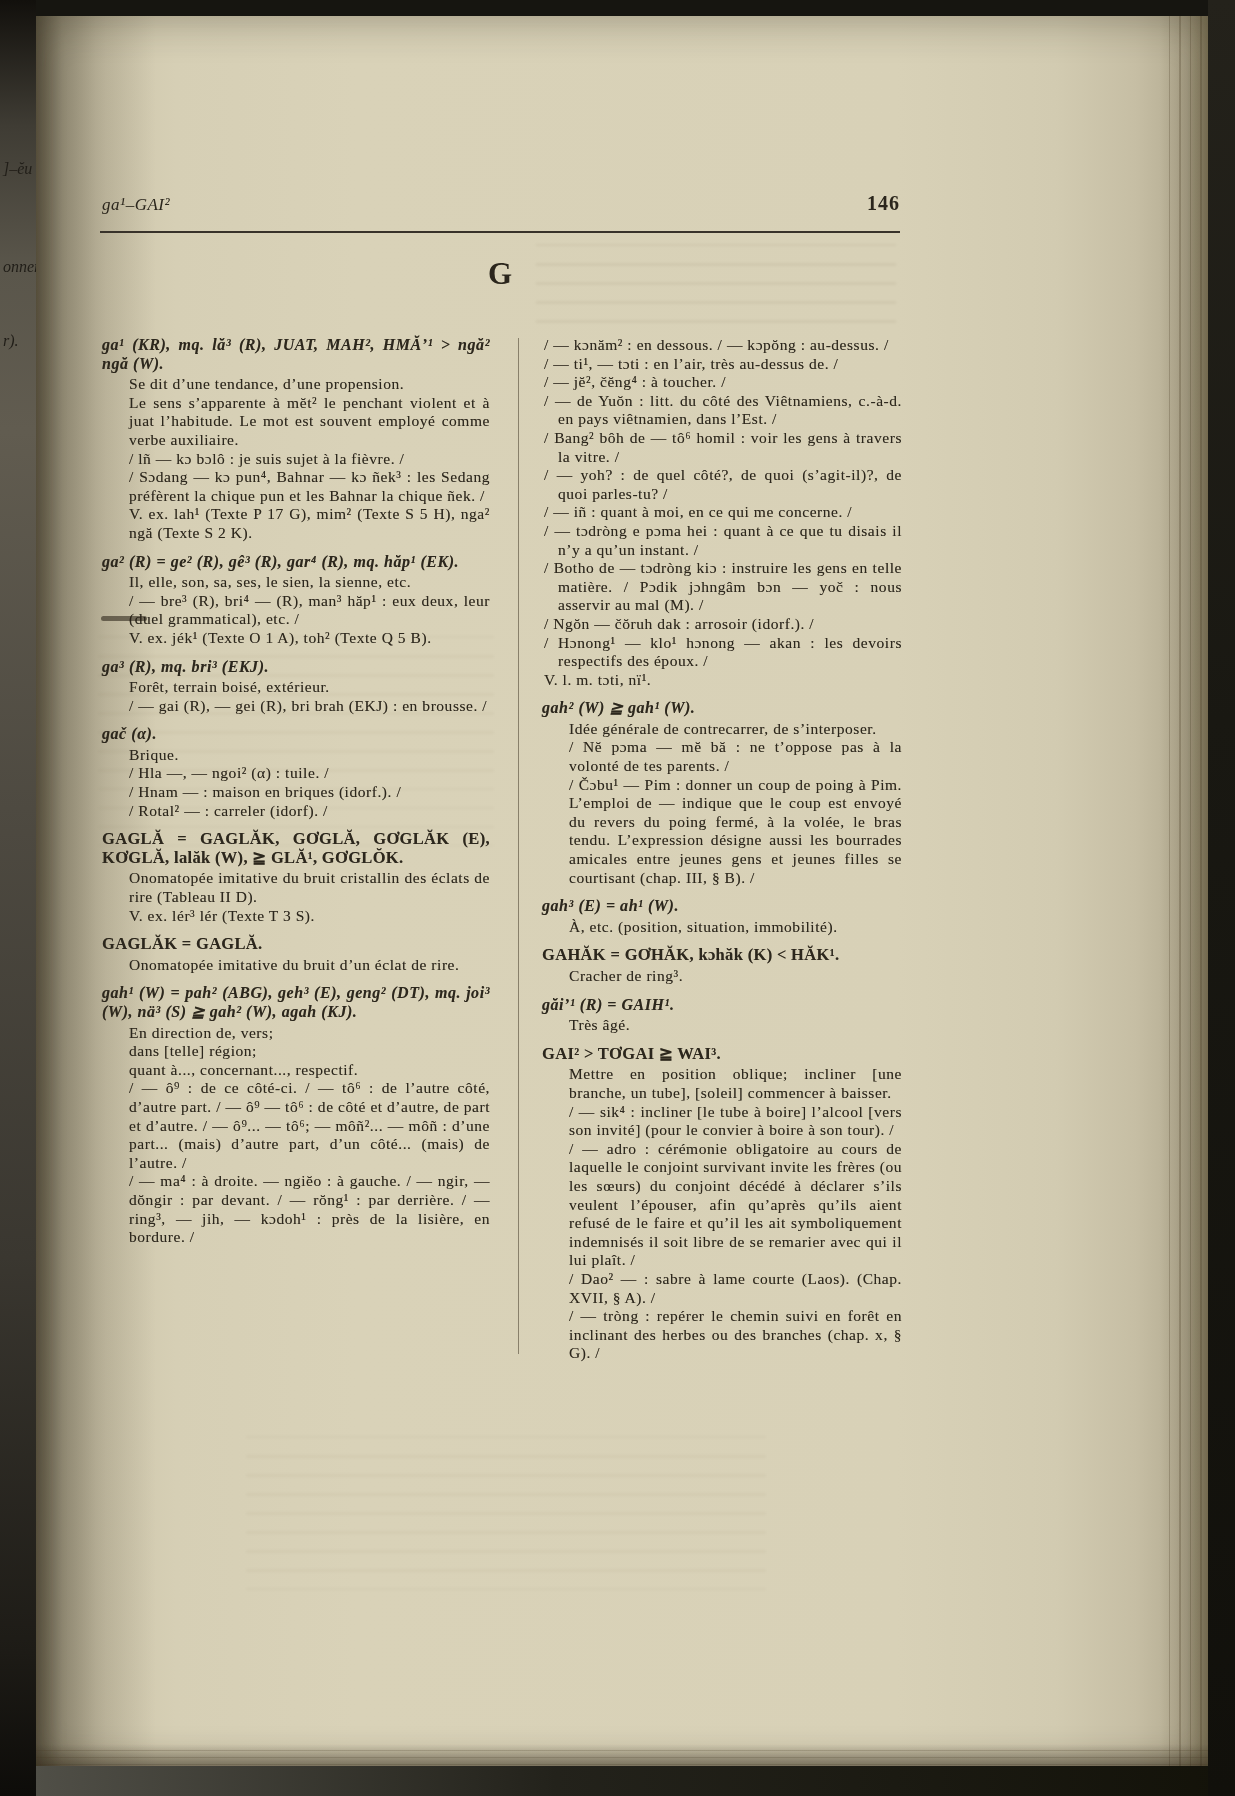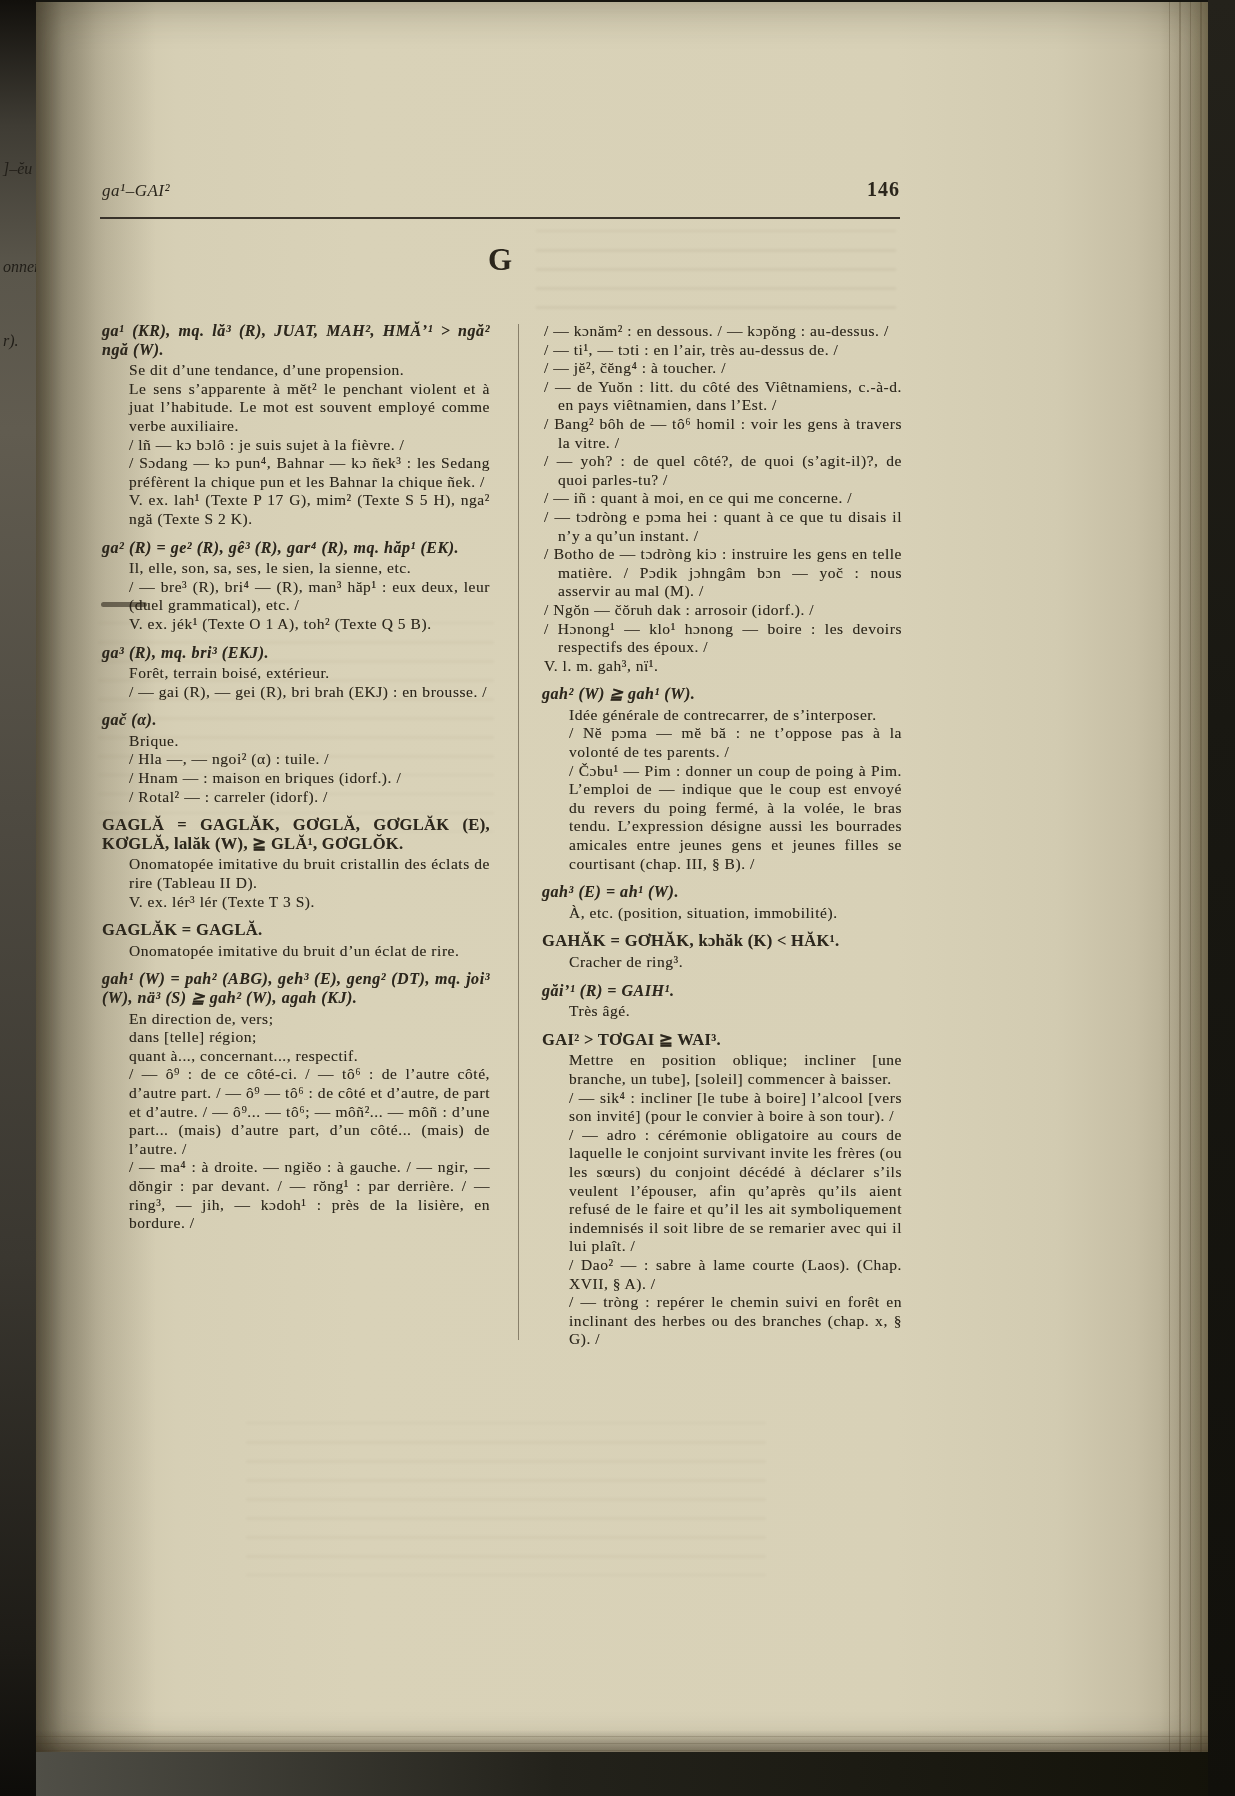--- a/index.html
+++ b/index.html
@@ -13,21 +13,21 @@
   .margin-frag{position:absolute;left:3px;color:#211e18;font-style:italic;
     font-size:16px;white-space:nowrap;}
 
   
   .surround-right{position:absolute;right:0;top:0;width:27px;height:100%;
     background:linear-gradient(180deg,#24221b,#191812 40%,#11100b);}
   .surround-bottom{position:absolute;left:0;bottom:0;width:100%;height:46px;
     background:linear-gradient(90deg,#53524a,#23221b 45%,#131209);}
 
   
-  .page{position:absolute;left:36px;top:2px;width:1172px;height:1750px;
+  .page{position:absolute;left:36px;top:16px;width:1172px;height:1750px;
     background:linear-gradient(90deg,#8f876f 0px,#bdb59a 26px,#cfc7ac 70px,#d6cfb5 140px,
                #d9d2b8 320px,#d8d1b7 860px,#d2cbb1 1020px,#c6bea4 1100px,#b3ab91 1150px,#a29979 1172px);}
   .page::after{content:"";position:absolute;inset:0;pointer-events:none;
     box-shadow:inset 0 16px 32px rgba(40,32,18,.18), inset 0 -12px 28px rgba(40,32,18,.22);}
   .gutter-shadow{position:absolute;left:0;top:0;width:120px;height:100%;pointer-events:none;
     background:linear-gradient(90deg,rgba(25,20,10,.40),rgba(25,20,10,.14) 50%,rgba(25,20,10,0));}
   .page-edge-right{position:absolute;right:0;top:0;width:48px;height:100%;pointer-events:none;
     background:repeating-linear-gradient(90deg,transparent 0 9px,rgba(78,64,40,.28) 9px 10.5px),
                linear-gradient(90deg,rgba(60,48,28,0),rgba(60,48,28,.28));}
   .page-edge-bottom{position:absolute;left:0;bottom:0;width:100%;height:22px;pointer-events:none;
@@ -174,22 +174,22 @@
               <p class="para">/ — kɔnăm² : en dessous. / — kɔpŏng : au-dessus. /</p>
               <p class="para">/ — ti¹, — tɔti : en l’air, très au-dessus de. /</p>
               <p class="para">/ — jĕ², čĕng⁴ : à toucher. /</p>
               <p class="para">/ — de Yuŏn : litt. du côté des Viêtnamiens, c.-à-d. en pays viêtnamien, dans l’Est. /</p>
               <p class="para">/ Bang² bôh de — tô⁶ homil : voir les gens à travers la vitre. /</p>
               <p class="para">/ — yoh? : de quel côté?, de quoi (s’agit-il)?, de quoi parles-tu? /</p>
               <p class="para">/ — iñ : quant à moi, en ce qui me concerne. /</p>
               <p class="para">/ — tɔdròng e pɔma hei : quant à ce que tu disais il n’y a qu’un instant. /</p>
               <p class="para">/ Botho de — tɔdròng kiɔ : instruire les gens en telle matière. / Pɔdik jɔhngâm bɔn — yoč : nous asservir au mal (M). /</p>
               <p class="para">/ Ngŏn — čŏruh dak : arrosoir (idorf.). /</p>
-              <p class="para">/ Hɔnong¹ — klo¹ hɔnong — boire : les devoirs respectifs des époux. /</p>
-              <p class="para">V. l. m. gah³, nï¹.</p>
+              <p class="para">/ Hɔnong¹ — klo¹ hɔnong — akan : les devoirs respectifs des époux. /</p>
+              <p class="para">V. l. m. tɔti, nï¹.</p>
             </div>
         </div>
 
         <div class="entry">
           <p class="head">gah² (W) ≧ gah¹ (W).</p>
           <div class="body indent">
               <p class="para">Idée générale de contrecarrer, de s’interposer.</p>
               <p class="para">/ Nĕ pɔma — mĕ bă : ne t’oppose pas à la volonté de tes parents. /</p>
               <p class="para">/ Čɔbu¹ — Pim : donner un coup de poing à Pim. L’emploi de — indique que le coup est envoyé du revers du poing fermé, à la volée, le bras tendu. L’expression désigne aussi les bourrades amicales entre jeunes gens et jeunes filles se courtisant (chap. III, § B). /</p>
             </div>

